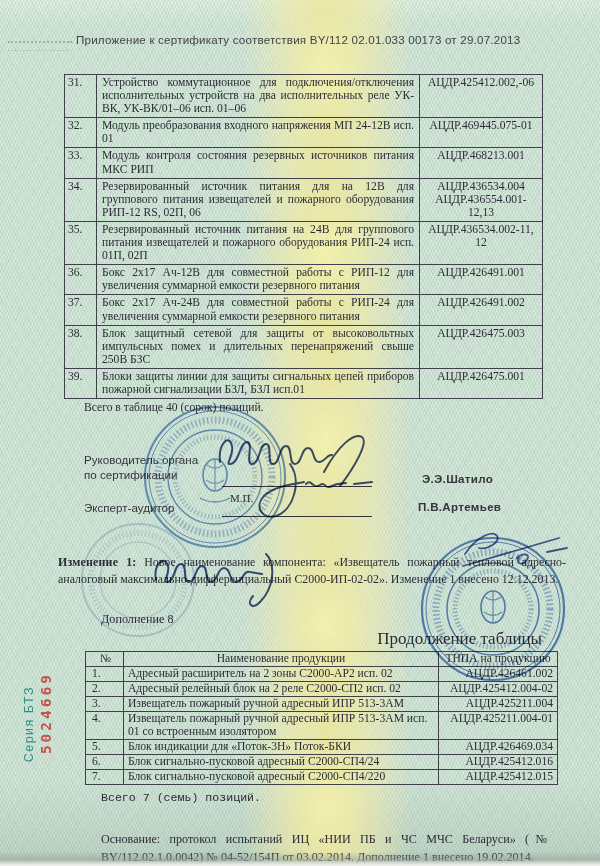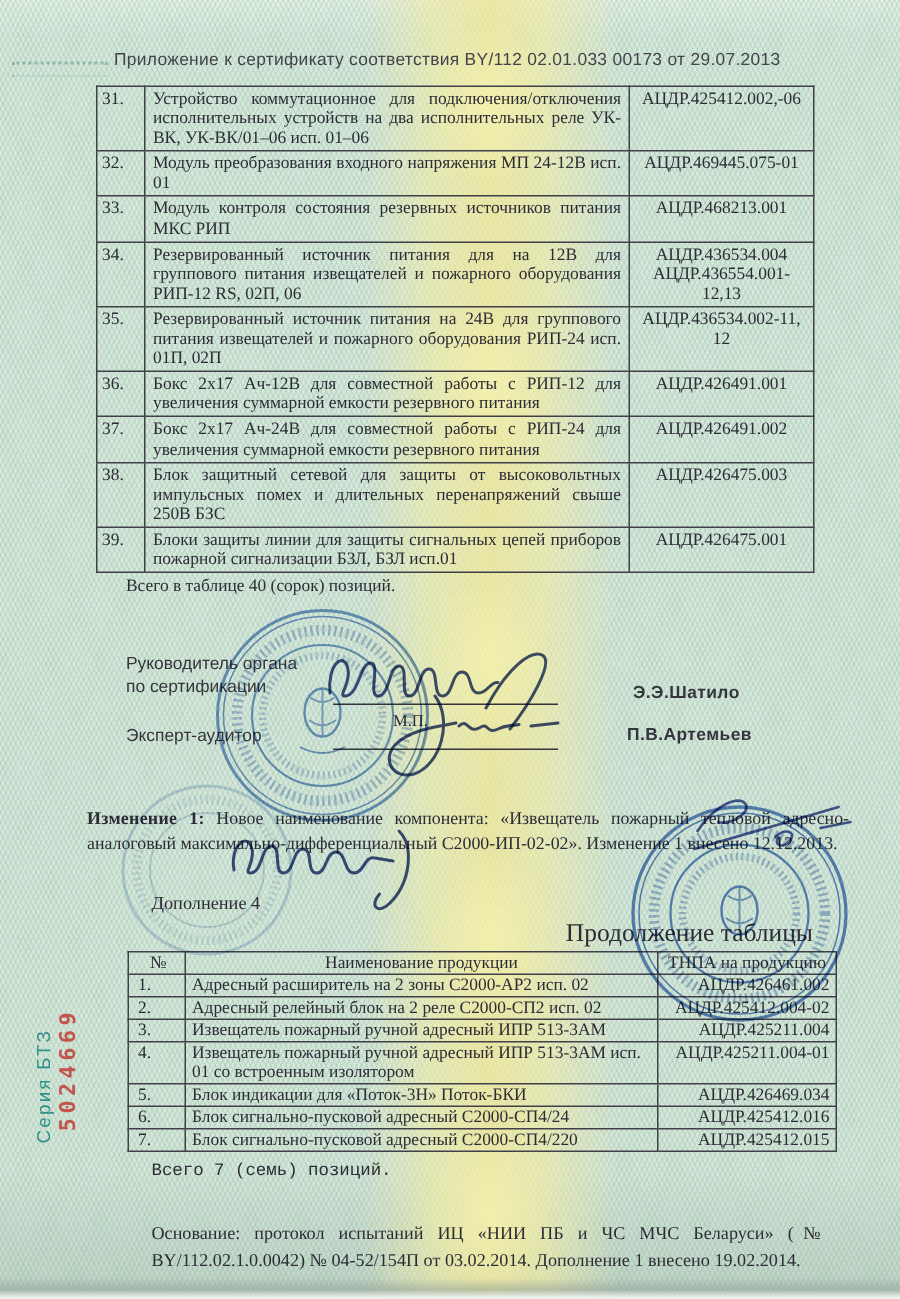--- a/index.html
+++ b/index.html
@@ -27,21 +27,21 @@
   .microprint{position:absolute; left:8px; top:41px; width:64px; height:7px;
     border-top:2px dotted rgba(60,140,110,.55); border-bottom:1px dotted rgba(60,140,110,.35); opacity:.8;}
 
   .content{position:absolute; left:0; top:0; width:520px; height:866px; box-sizing:border-box;
     padding:33px 43px 0 64px;}
 
   .hdr{margin-left:12px; font-family:"Liberation Sans", sans-serif; font-size:11.6px;
     color:#43434b; letter-spacing:.2px; white-space:nowrap;}
 
   table{border-collapse:collapse; table-layout:fixed;}
-  .t1{margin-top:11px; width:478px; font-size:11.6px; line-height:1.13;}
+  .t1{margin-top:28px; width:478px; font-size:11.6px; line-height:1.13;}
   .t1 td{border:1.6px solid #40404a; vertical-align:top; padding:1px 5px 2px;}
   .t1 .cnum{width:26px; padding-left:3px; padding-right:2px;}
   .t1 .cdesc{width:312px; text-align:justify;}
   .t1 .ccode{width:112px; text-align:center; white-space:pre-line;}
 
   .total1{margin:2px 0 0 20px; font-size:11.6px;}
 
   .sigblock{position:relative; height:86px; margin-top:34px;
     font-family:"Liberation Sans", sans-serif; font-size:11.6px; color:#35353d;}
   .sigblock .role{position:absolute; left:20px; line-height:1.32;}
@@ -135,31 +135,31 @@
 
     <div class="total1">Всего в таблице 40 (сорок) позиций.</div>
 
     <div class="sigblock">
       <div class="role" style="top:4px;">
         <span>Руководитель органа</span><br>
         <span>по сертификации</span>
       </div>
       <div class="sline" style="left:158px; top:38px;"></div>
       <div class="sname" style="left:358px; top:24px;">Э.Э.Шатило</div>
-      <div class="mp" style="left:166px; top:44px;margin-left:32px;">М.П.</div>
+      <div class="mp" style="left:166px; top:44px;">М.П.</div>
       <div class="role" style="top:52px;">Эксперт-аудитор</div>
       <div class="sline" style="left:158px; top:68px;"></div>
       <div class="sname" style="left:354px; top:52px;">П.В.Артемьев</div>
     </div>
 
     <div class="amendment">
       <b>Изменение 1:</b><span> Новое наименование компонента: «Извещатель пожарный тепловой адресно-аналоговый максимально-дифференциальный С2000-ИП-02-02». Изменение 1 внесено 12.12.2013.</span>
     </div>
 
-    <div class="supplement">Дополнение 4</div>
+    <div class="supplement">Дополнение 8</div>
     <div class="continuation">Продолжение таблицы</div>
 
     <table class="t2">
       <tbody>
         <tr class="hrow">
           <td class="cnum">№</td>
           <td class="cdesc">Наименование продукции</td>
           <td class="ccode">ТНПА на продукцию</td>
         </tr>
         <tr>

